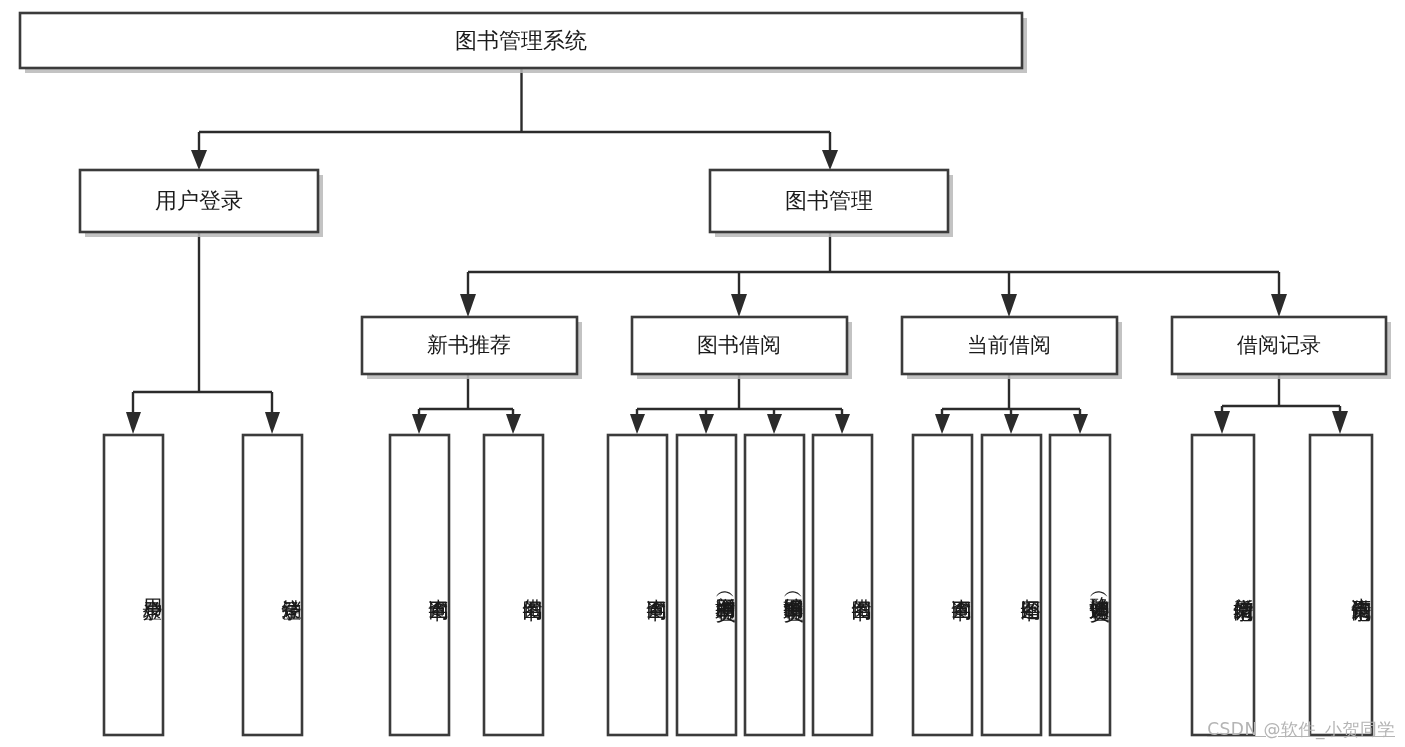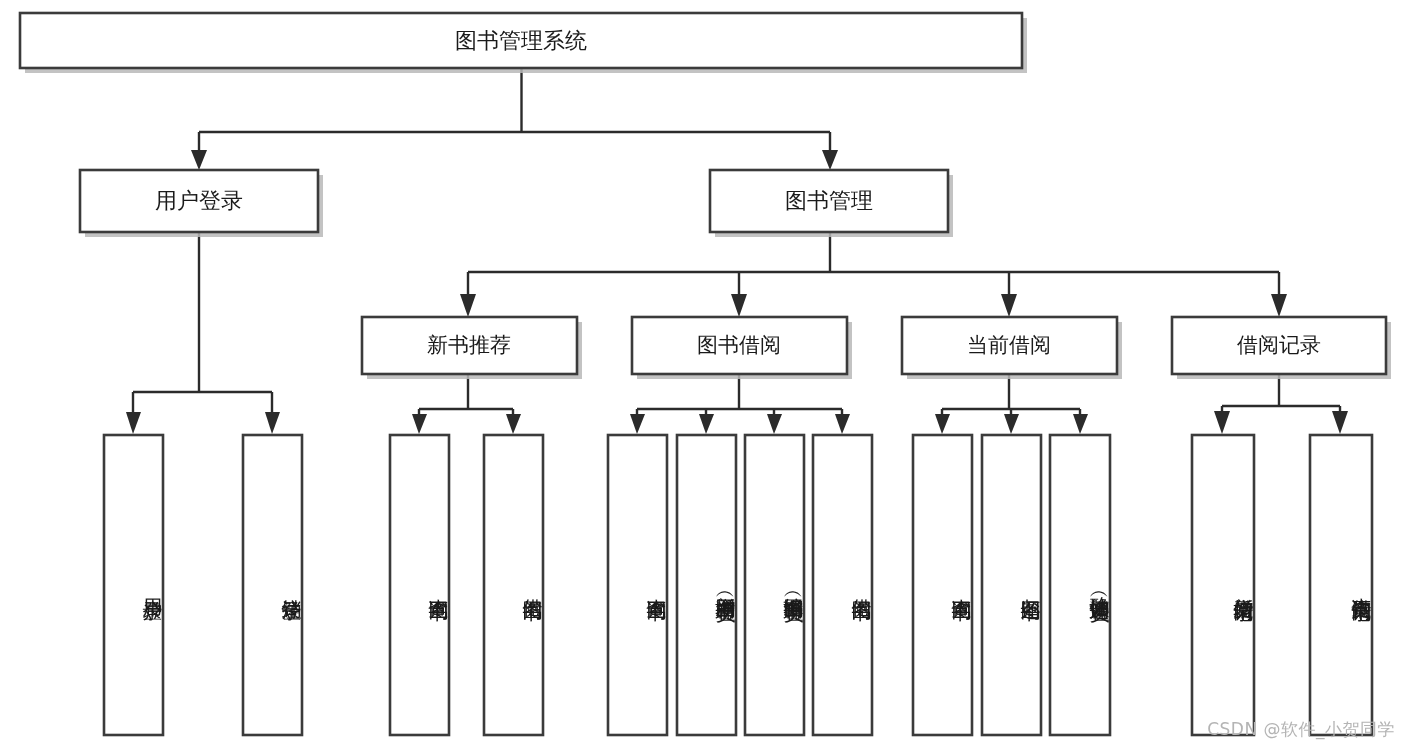--- a/index.html
+++ b/index.html
@@ -75,20 +75,21 @@
   }
   .watermark {
     position: absolute;
     right: 10px;
     bottom: 6px;
     font-family: "DejaVu Sans", "Liberation Sans", sans-serif;
     font-size: 17px;
     color: #b4b4b4;
     letter-spacing: 0.5px;
     white-space: nowrap;
+    text-decoration: underline;
   }
 </style>
 </head>
 <body>
 
 <div id="diagram-root">
 
   <svg id="tree-svg" viewBox="0 0 1405 747">
     <defs></defs>
 

